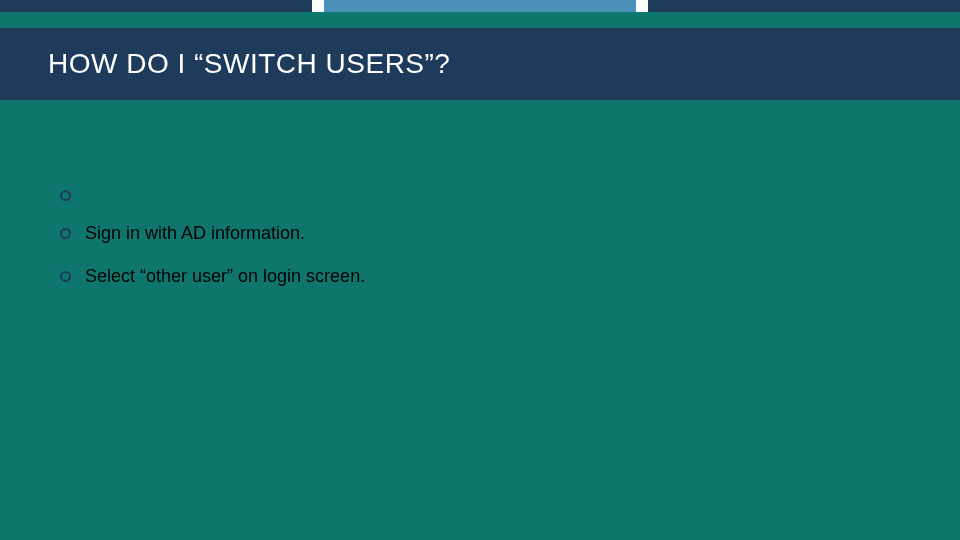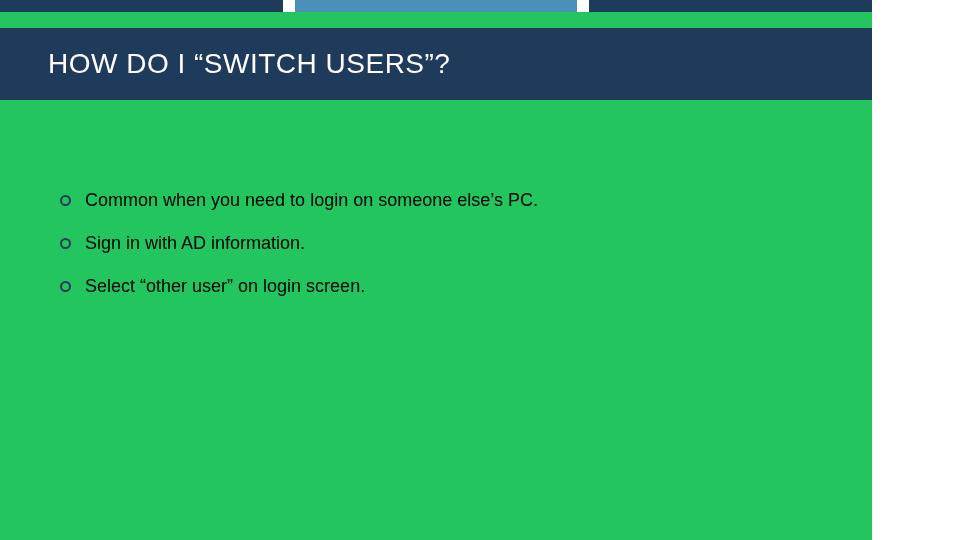--- a/index.html
+++ b/index.html
@@ -1,21 +1,21 @@
 <!DOCTYPE html>
 <html><head>
 <meta charset="utf-8">
 <style>
   * { margin: 0; padding: 0; box-sizing: border-box; }
   html, body { width: 960px; height: 540px; background: #ffffff; font-family: Arial, Helvetica, sans-serif; }
   .slide {
     position: relative;
-    width: 872px;
+    width: 960px;
     height: 540px;
-    background: #22c55e;
+    background: #0f766e;
   }
   .top-bars {
     display: flex;
     width: 100%;
     height: 12px;
   }
   .bar-dark { background: #1f3b5b; flex: 1; }
   .bar-white { background: #ffffff; width: 12px; }
   .bar-blue { background: #4a90b8; flex: 1; }
   .gap-after-top { height: 16px; }
@@ -69,21 +69,20 @@
 
   <div class="gap-after-top"></div>
 
   <div class="title-band">
     <div class="title-text">HOW DO I “SWITCH USERS”?</div>
   </div>
 
   <div class="content">
     <div class="bullet-row">
       <span class="bullet-icon"></span>
-      <span class="bullet-text">Common when you need to login on someone else’s PC.</span>
     </div>
     <div class="bullet-row">
       <span class="bullet-icon"></span>
       <span class="bullet-text">Sign in with AD information.</span>
     </div>
     <div class="bullet-row">
       <span class="bullet-icon"></span>
       <span class="bullet-text">Select “other user” on login screen.</span>
     </div>
   </div>

